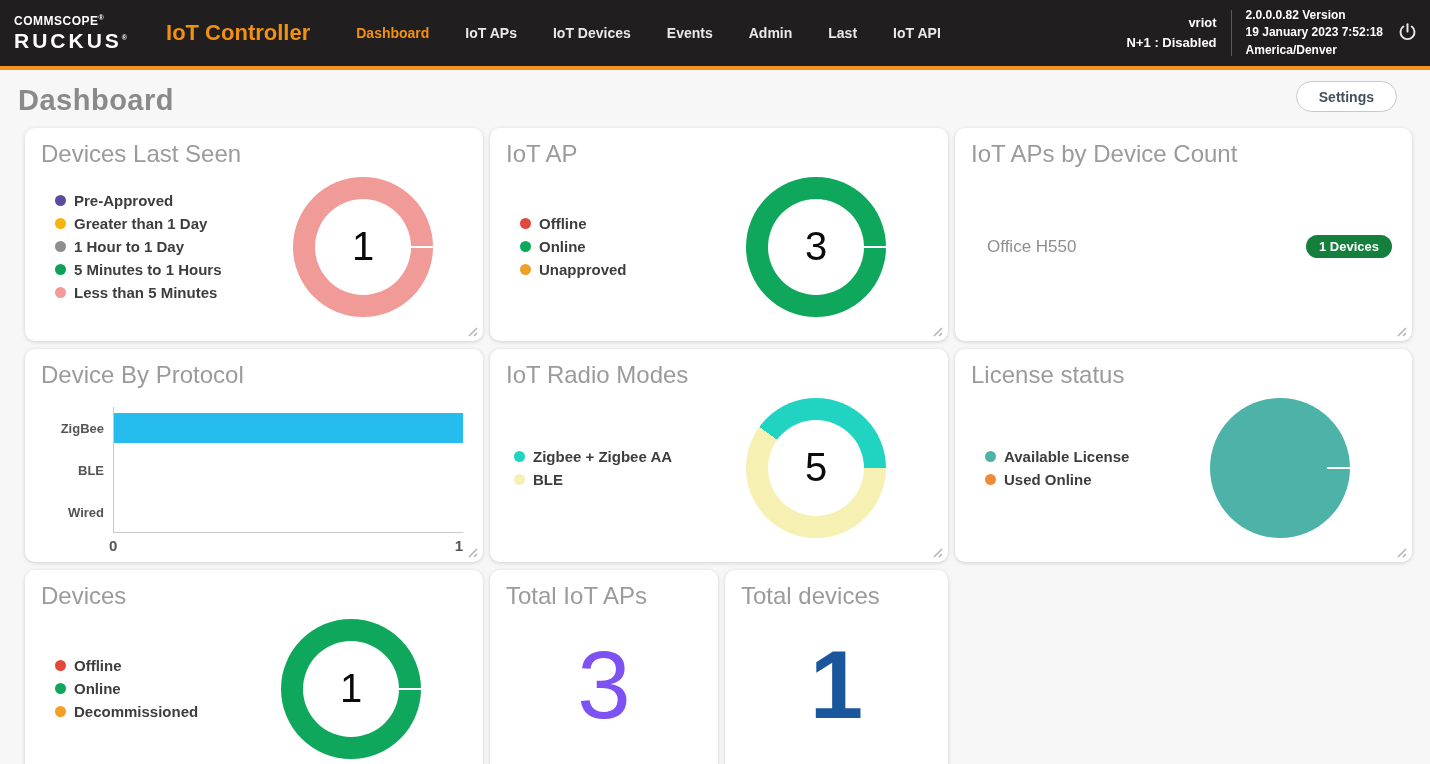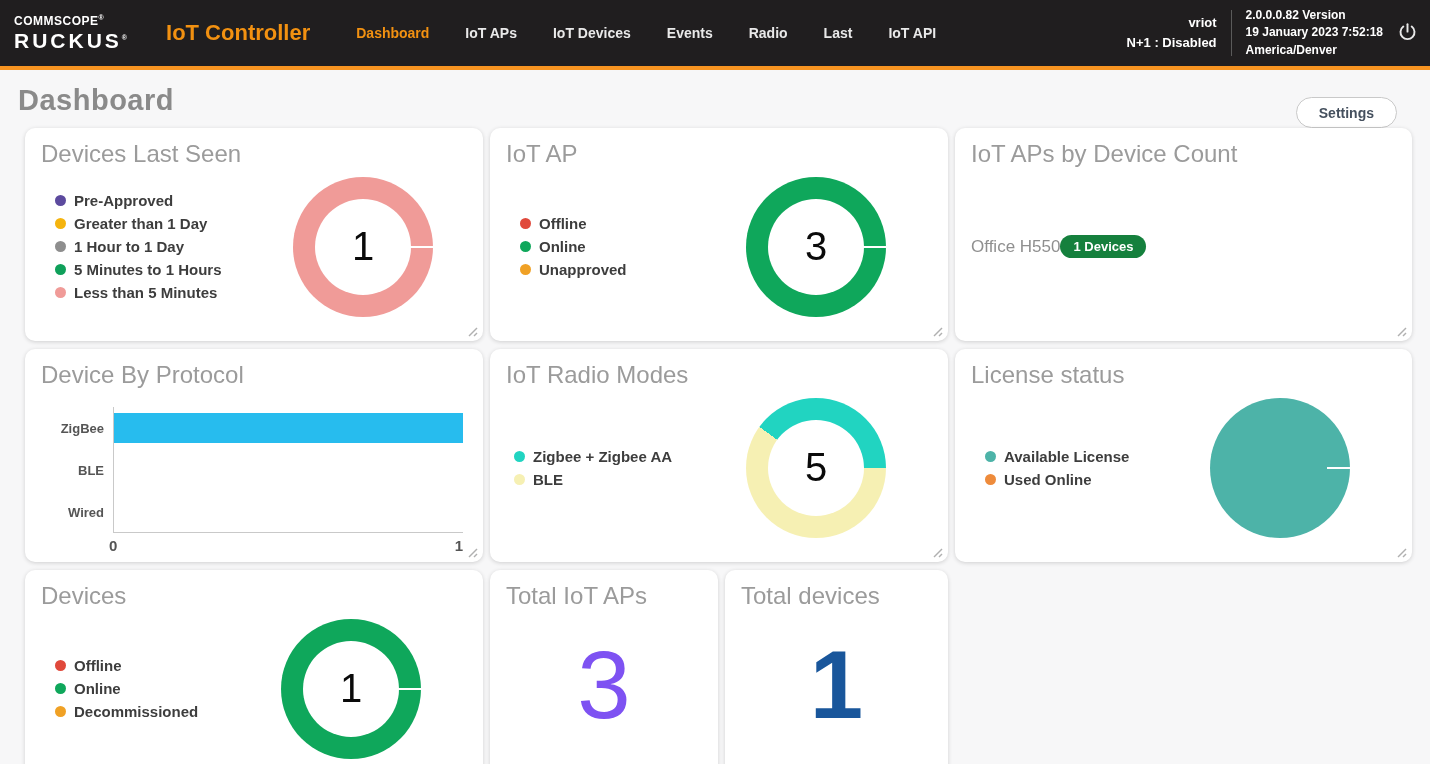--- a/index.html
+++ b/index.html
@@ -27,21 +27,21 @@
   .vdivider{ width:1px; height:46px; background:#5a5a5a; margin:0 14px; }
   .version-block{ font-size:12px; font-weight:700; line-height:1.45; color:#fff; }
   .power-btn{ margin:0 12px 0 14px; cursor:pointer; display:flex; align-items:center; }
 
   
   .page-head{ position:relative; height:58px; }
   .page-title{ position:absolute; left:18px; top:14px; font-size:29px; font-weight:600; color:#8a8a8a; letter-spacing:.5px; }
   .settings-btn{
     position:absolute; right:33px; top:11px; height:31px; padding:0 22px;
     background:#fff; border:1px solid #c9c9c9; border-radius:16px;
-    font-family:inherit; font-size:14px; font-weight:600; color:#45505e; cursor:pointer;margin-top:16px;
+    font-family:inherit; font-size:14px; font-weight:600; color:#45505e; cursor:pointer;
   }
 
   
   .grid{
     margin-left:25px; width:1388px;
     display:grid; grid-template-columns:458px 458px 457px;
     grid-auto-rows:213px; column-gap:7px; row-gap:8px;
   }
   .card{
     background:#fff; border-radius:10px; position:relative;
@@ -64,21 +64,21 @@
   .donut{ position:relative; width:140px; height:140px; border-radius:50%; margin-left:auto; margin-right:62px; flex:0 0 140px; }
   .donut .hole{
     position:absolute; inset:22px; background:#fff; border-radius:50%;
     display:flex; align-items:center; justify-content:center;
     font-size:40px; color:#0a0a0a;
   }
   .donut .hole.smalltext{ font-size:36px; }
   .donut .notch{ position:absolute; right:0; top:calc(50% - 1px); width:23px; height:2px; background:#fff; }
 
   
-  .ap-row{ display:flex; align-items:center; justify-content:flex-start; height:157px; padding:0 20px 0 16px; }
+  .ap-row{ display:flex; align-items:center; justify-content:space-between; height:157px; padding:0 20px 0 32px; }
   .ap-name{ font-size:17px; color:#8f8f8f; font-weight:500; }
   .badge{ color:#fff; font-size:13px; font-weight:700; border-radius:12px; padding:4px 13px; }
 
   
   .chart-wrap{ display:flex; margin:18px 20px 0 16px; }
   .ylabels{ width:72px; display:flex; flex-direction:column; }
   .ylabel{ height:42px; display:flex; align-items:center; justify-content:flex-end; padding-right:9px; font-size:13px; font-weight:700; color:#555; }
   .plot{ flex:1; height:126px; border-left:1px solid #c9c9c9; border-bottom:1px solid #c9c9c9; }
   .bar-row{ height:42px; display:flex; align-items:center; }
   .bar{ height:30px; }
@@ -100,21 +100,21 @@
     <div class="line1"><span>COMMSCOPE</span><sup>®</sup></div>
     <div class="line2"><span>RUCKUS</span><sup>®</sup></div>
   </div>
   <div class="app-title">IoT Controller</div>
 
   <div class="nav">
     <div class="nav-item active">Dashboard</div>
     <div class="nav-item">IoT APs</div>
     <div class="nav-item">IoT Devices</div>
     <div class="nav-item">Events</div>
-    <div class="nav-item">Radio</div>
+    <div class="nav-item">Admin</div>
     <div class="nav-item">Last</div>
     <div class="nav-item">IoT API</div>
   </div>
 
   <div class="header-right">
     <div class="ctrl-status">
       <div>vriot</div>
       <div>N+1 : Disabled</div>
     </div>
     <div class="vdivider"></div>

